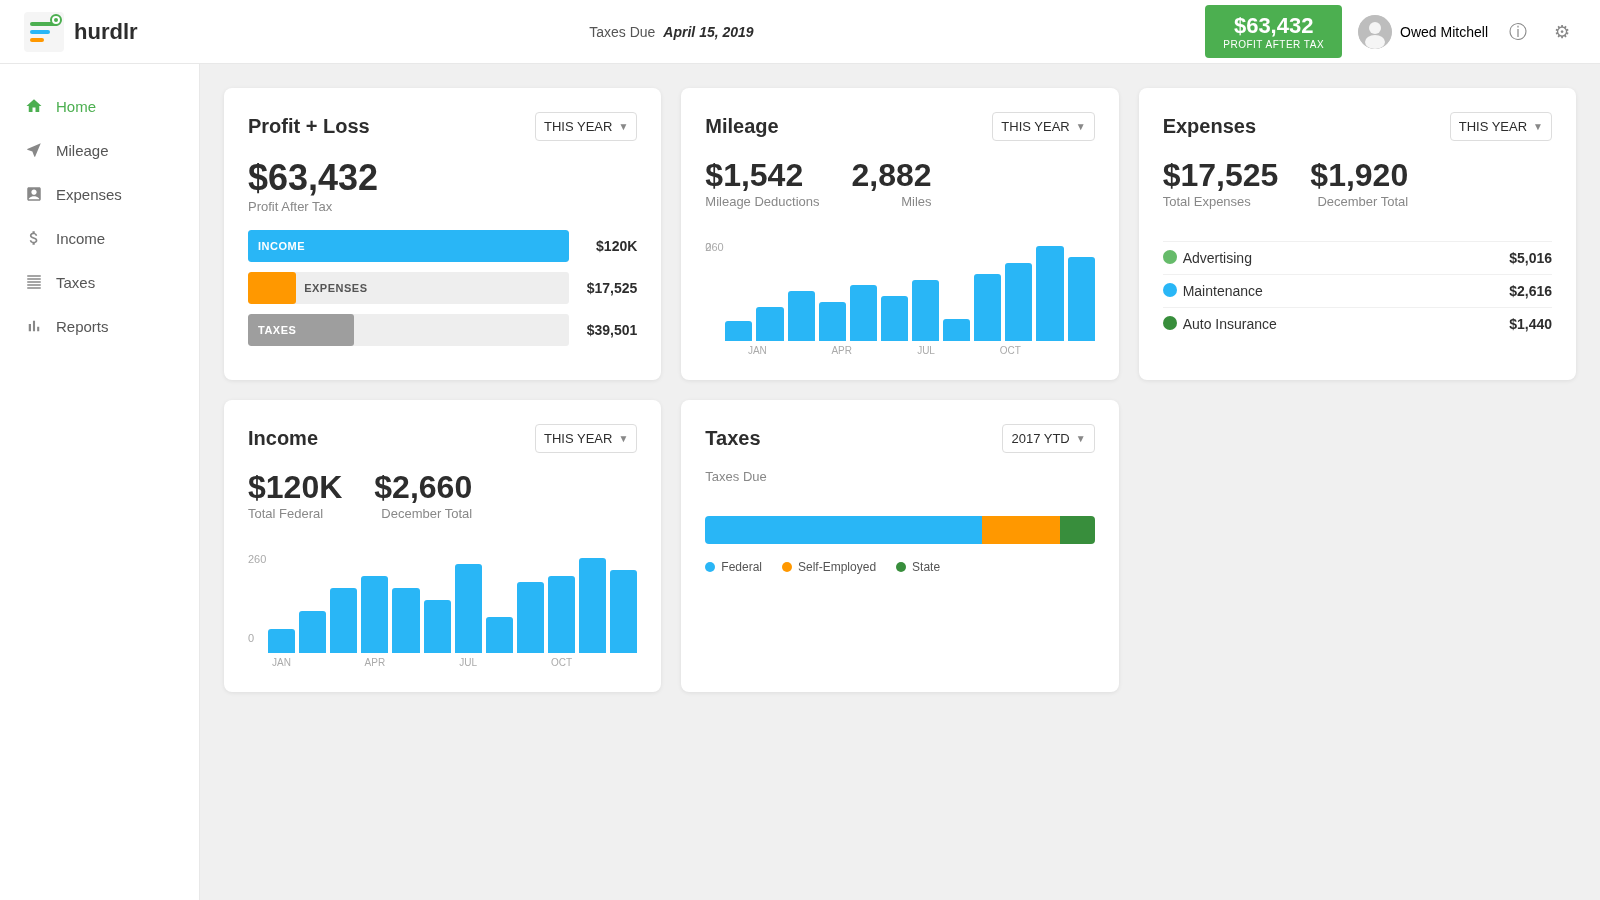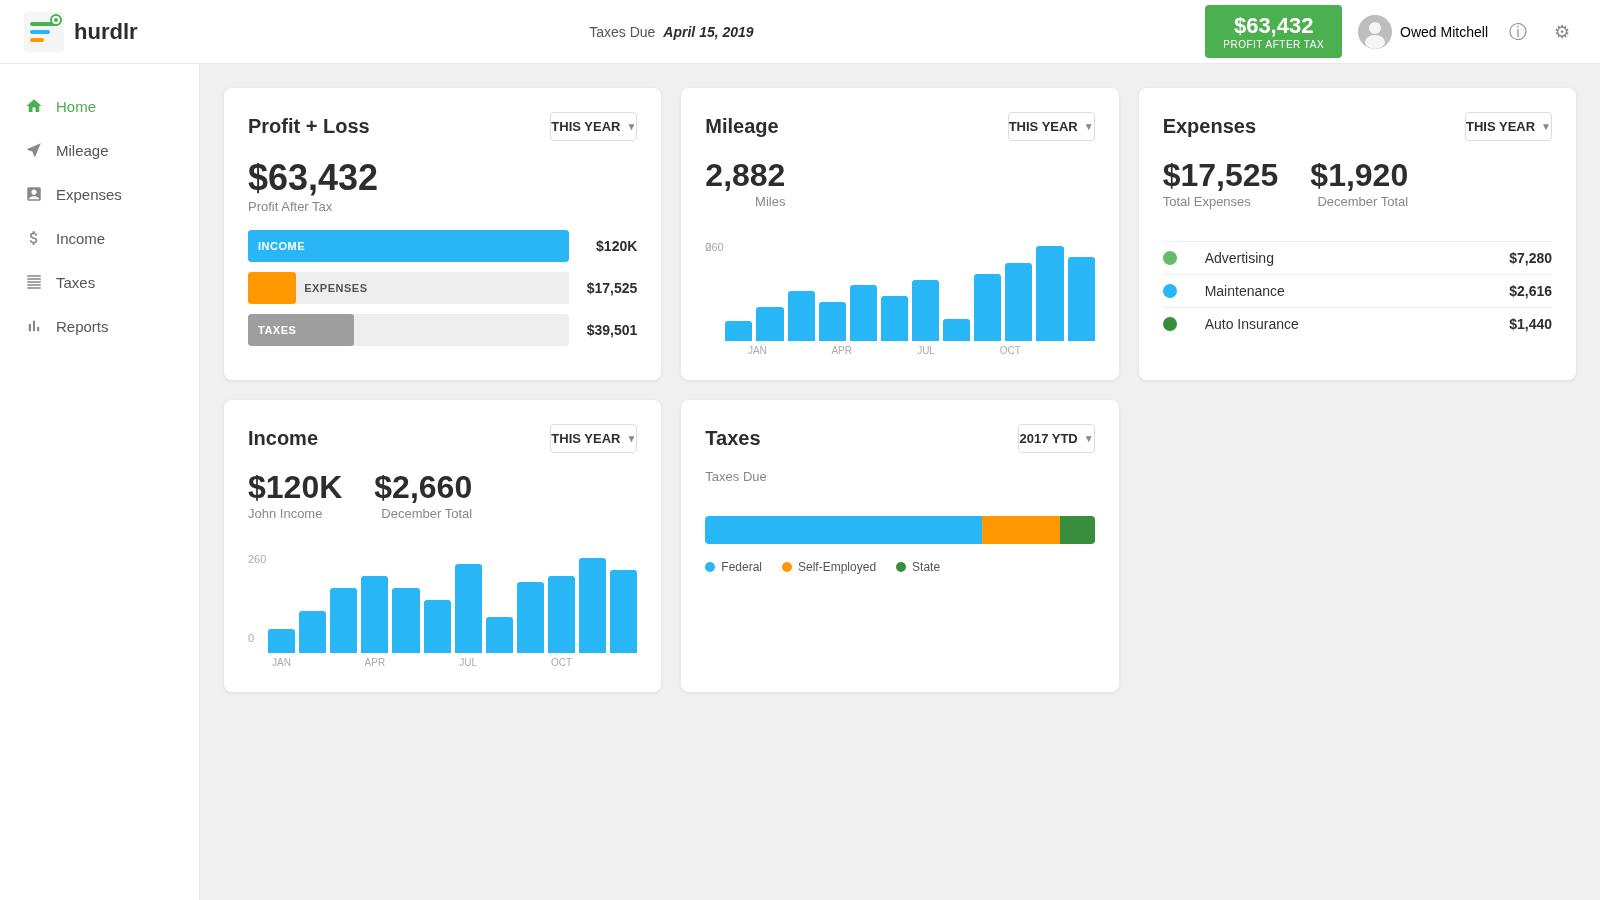--- a/index.html
+++ b/index.html
@@ -30,21 +30,21 @@
     .sidebar-item.active { color: #4caf50; gap: 12px; }
     .sidebar-item .si-icon { width: 20px; height: 20px; display: flex; align-items: center; justify-content: center; }
 
     
     .main { flex: 1; padding: 24px; overflow-y: auto; display: grid; grid-template-columns: 1fr 1fr 1fr; grid-template-rows: auto auto; gap: 20px; align-content: start; }
 
     
     .card { background: #fff; border-radius: 8px; padding: 24px; box-shadow: 0 1px 4px rgba(0,0,0,0.08); }
     .card-header { display: flex; align-items: center; justify-content: space-between; margin-bottom: 16px; }
     .card-title { font-size: 20px; font-weight: 600; color: #2d2d2d; }
-    .period-btn { display: flex; align-items: center; gap: 6px; font-size: 13px; font-weight: 700; color: #2d2d2d; cursor: pointer; border: 1px solid #ddd; border-radius: 4px; padding: 6px 0; background: #fff; }
+    .period-btn { display: flex; align-items: center; gap: 6px; font-size: 13px; font-weight: 400; color: #2d2d2d; cursor: pointer; border: 1px solid #ddd; border-radius: 4px; padding: 6px 8px; background: #fff; }
     .chevron { font-size: 10px; color: #888; }
 
     
     .profit-loss { grid-column: 1; grid-row: 1; }
     .big-number { font-size: 36px; font-weight: 700; color: #2d2d2d; }
     .sub-label { font-size: 13px; color: #888; margin-bottom: 16px; }
     .bar-row { display: flex; align-items: center; gap: 8px; margin-bottom: 10px; }
     .bar-track { flex: 1; height: 32px; background: #eee; border-radius: 3px; overflow: hidden; }
     .bar-fill { height: 100%; display: flex; align-items: center; padding-left: 10px; font-size: 11px; font-weight: 700; color: #fff; text-transform: uppercase; letter-spacing: 0.5px; border-radius: 3px; }
     .bar-fill.income { background: #29b6f6; }
@@ -57,21 +57,21 @@
     .stat-block .big-number { font-size: 32px; }
     .chart-area { position: relative; }
     .chart-label-y { font-size: 11px; color: #aaa; position: absolute; left: 0; top: 0; }
     .bar-chart { display: flex; align-items: flex-end; gap: 5px; height: 120px; margin: 4px 16px 0 20px; }
     .x-labels { display: flex; justify-content: space-between; margin: 4px 16px 0 20px; }
 
     
     .expenses-card { grid-column: 3; grid-row: 1; }
     .two-col-stats .stat-block:last-child { text-align: right; }
     .expense-item { display: flex; align-items: center; justify-content: space-between; padding: 8px 0; border-top: 1px solid #f0f0f0; }
-    .expense-left { display: flex; align-items: center; gap: 28px; font-size: 14px; color: #333; }
+    .expense-left { display: flex; align-items: flex-start; gap: 6px; font-size: 14px; color: #333; }
     .dot { width: 14px; height: 14px; border-radius: 50%; flex-shrink: 0; }
     .dot.green { background: #66bb6a; }
     .dot.blue { background: #29b6f6; }
     .dot.dark-green { background: #388e3c; }
     .expense-amount { font-size: 14px; font-weight: 600; color: #2d2d2d; }
 
     
     .income-card { grid-column: 1; grid-row: 2; }
 
     
@@ -223,20 +223,24 @@
     <div class="card mileage">
       <div class="card-header">
         <span class="card-title">Mileage</span>
         <button class="period-btn">
           <span>THIS YEAR</span>
           <span class="chevron">▼</span>
         </button>
       </div>
       <div class="two-col-stats">
         <div class="stat-block">
+          <div class="big-number">$1,542</div>
+          <div class="sub-label">Mileage Deductions</div>
+        </div>
+        <div class="stat-block">
           <div class="big-number">2,882</div>
           <div class="sub-label">Miles</div>
         </div>
       </div>
       <div class="chart-area" style="position:relative; padding-left:20px;">
         <span class="chart-label-y" style="position:absolute;left:0;top:0;font-size:11px;color:#aaa;">260</span>
         <div class="bar-chart" id="mileage-bars" style="height:100px; margin:16px 0 0 0; display:flex; align-items:flex-end; gap:4px;">
             <div style="background: rgb(41, 182, 246); border-radius: 3px 3px 0px 0px; flex: 1 1 0%; height: 20.1176px; min-width: 14px;"></div>
             <div style="background: rgb(41, 182, 246); border-radius: 3px 3px 0px 0px; flex: 1 1 0%; height: 33.5294px; min-width: 14px;"></div>
             <div style="background: rgb(41, 182, 246); border-radius: 3px 3px 0px 0px; flex: 1 1 0%; height: 50.2941px; min-width: 14px;"></div>
@@ -284,21 +288,21 @@
         <div class="stat-block" style="text-align:right;">
           <div class="big-number">$1,920</div>
           <div class="sub-label">December Total</div>
         </div>
       </div>
       <div class="expense-item">
         <div class="expense-left">
           <div class="dot green"></div>
           <span>Advertising</span>
         </div>
-        <span class="expense-amount">$7,280</span>
+        <span class="expense-amount">$5,016</span>
       </div>
       <div class="expense-item">
         <div class="expense-left">
           <div class="dot blue"></div>
           <span>Maintenance</span>
         </div>
         <span class="expense-amount">$2,616</span>
       </div>
       <div class="expense-item">
         <div class="expense-left">
@@ -313,21 +317,21 @@
       <div class="card-header">
         <span class="card-title">Income</span>
         <button class="period-btn">
           <span>THIS YEAR</span>
           <span class="chevron">▼</span>
         </button>
       </div>
       <div class="two-col-stats">
         <div class="stat-block">
           <div class="big-number">$120K</div>
-          <div class="sub-label">John Income</div>
+          <div class="sub-label">Total Federal</div>
         </div>
         <div class="stat-block">
           <div class="big-number">$2,660</div>
           <div class="sub-label">December Total</div>
         </div>
       </div>
       <div style="position:relative; padding-left:20px;">
         <span style="position:absolute;left:0;top:0;font-size:11px;color:#aaa;">260</span>
         <div id="income-bars" style="height:100px; margin:16px 0 0 0; display:flex; align-items:flex-end; gap:4px;">
             <div style="background: rgb(41, 182, 246); border-radius: 3px 3px 0px 0px; flex: 1 1 0%; height: 23.75px; min-width: 14px;"></div>

